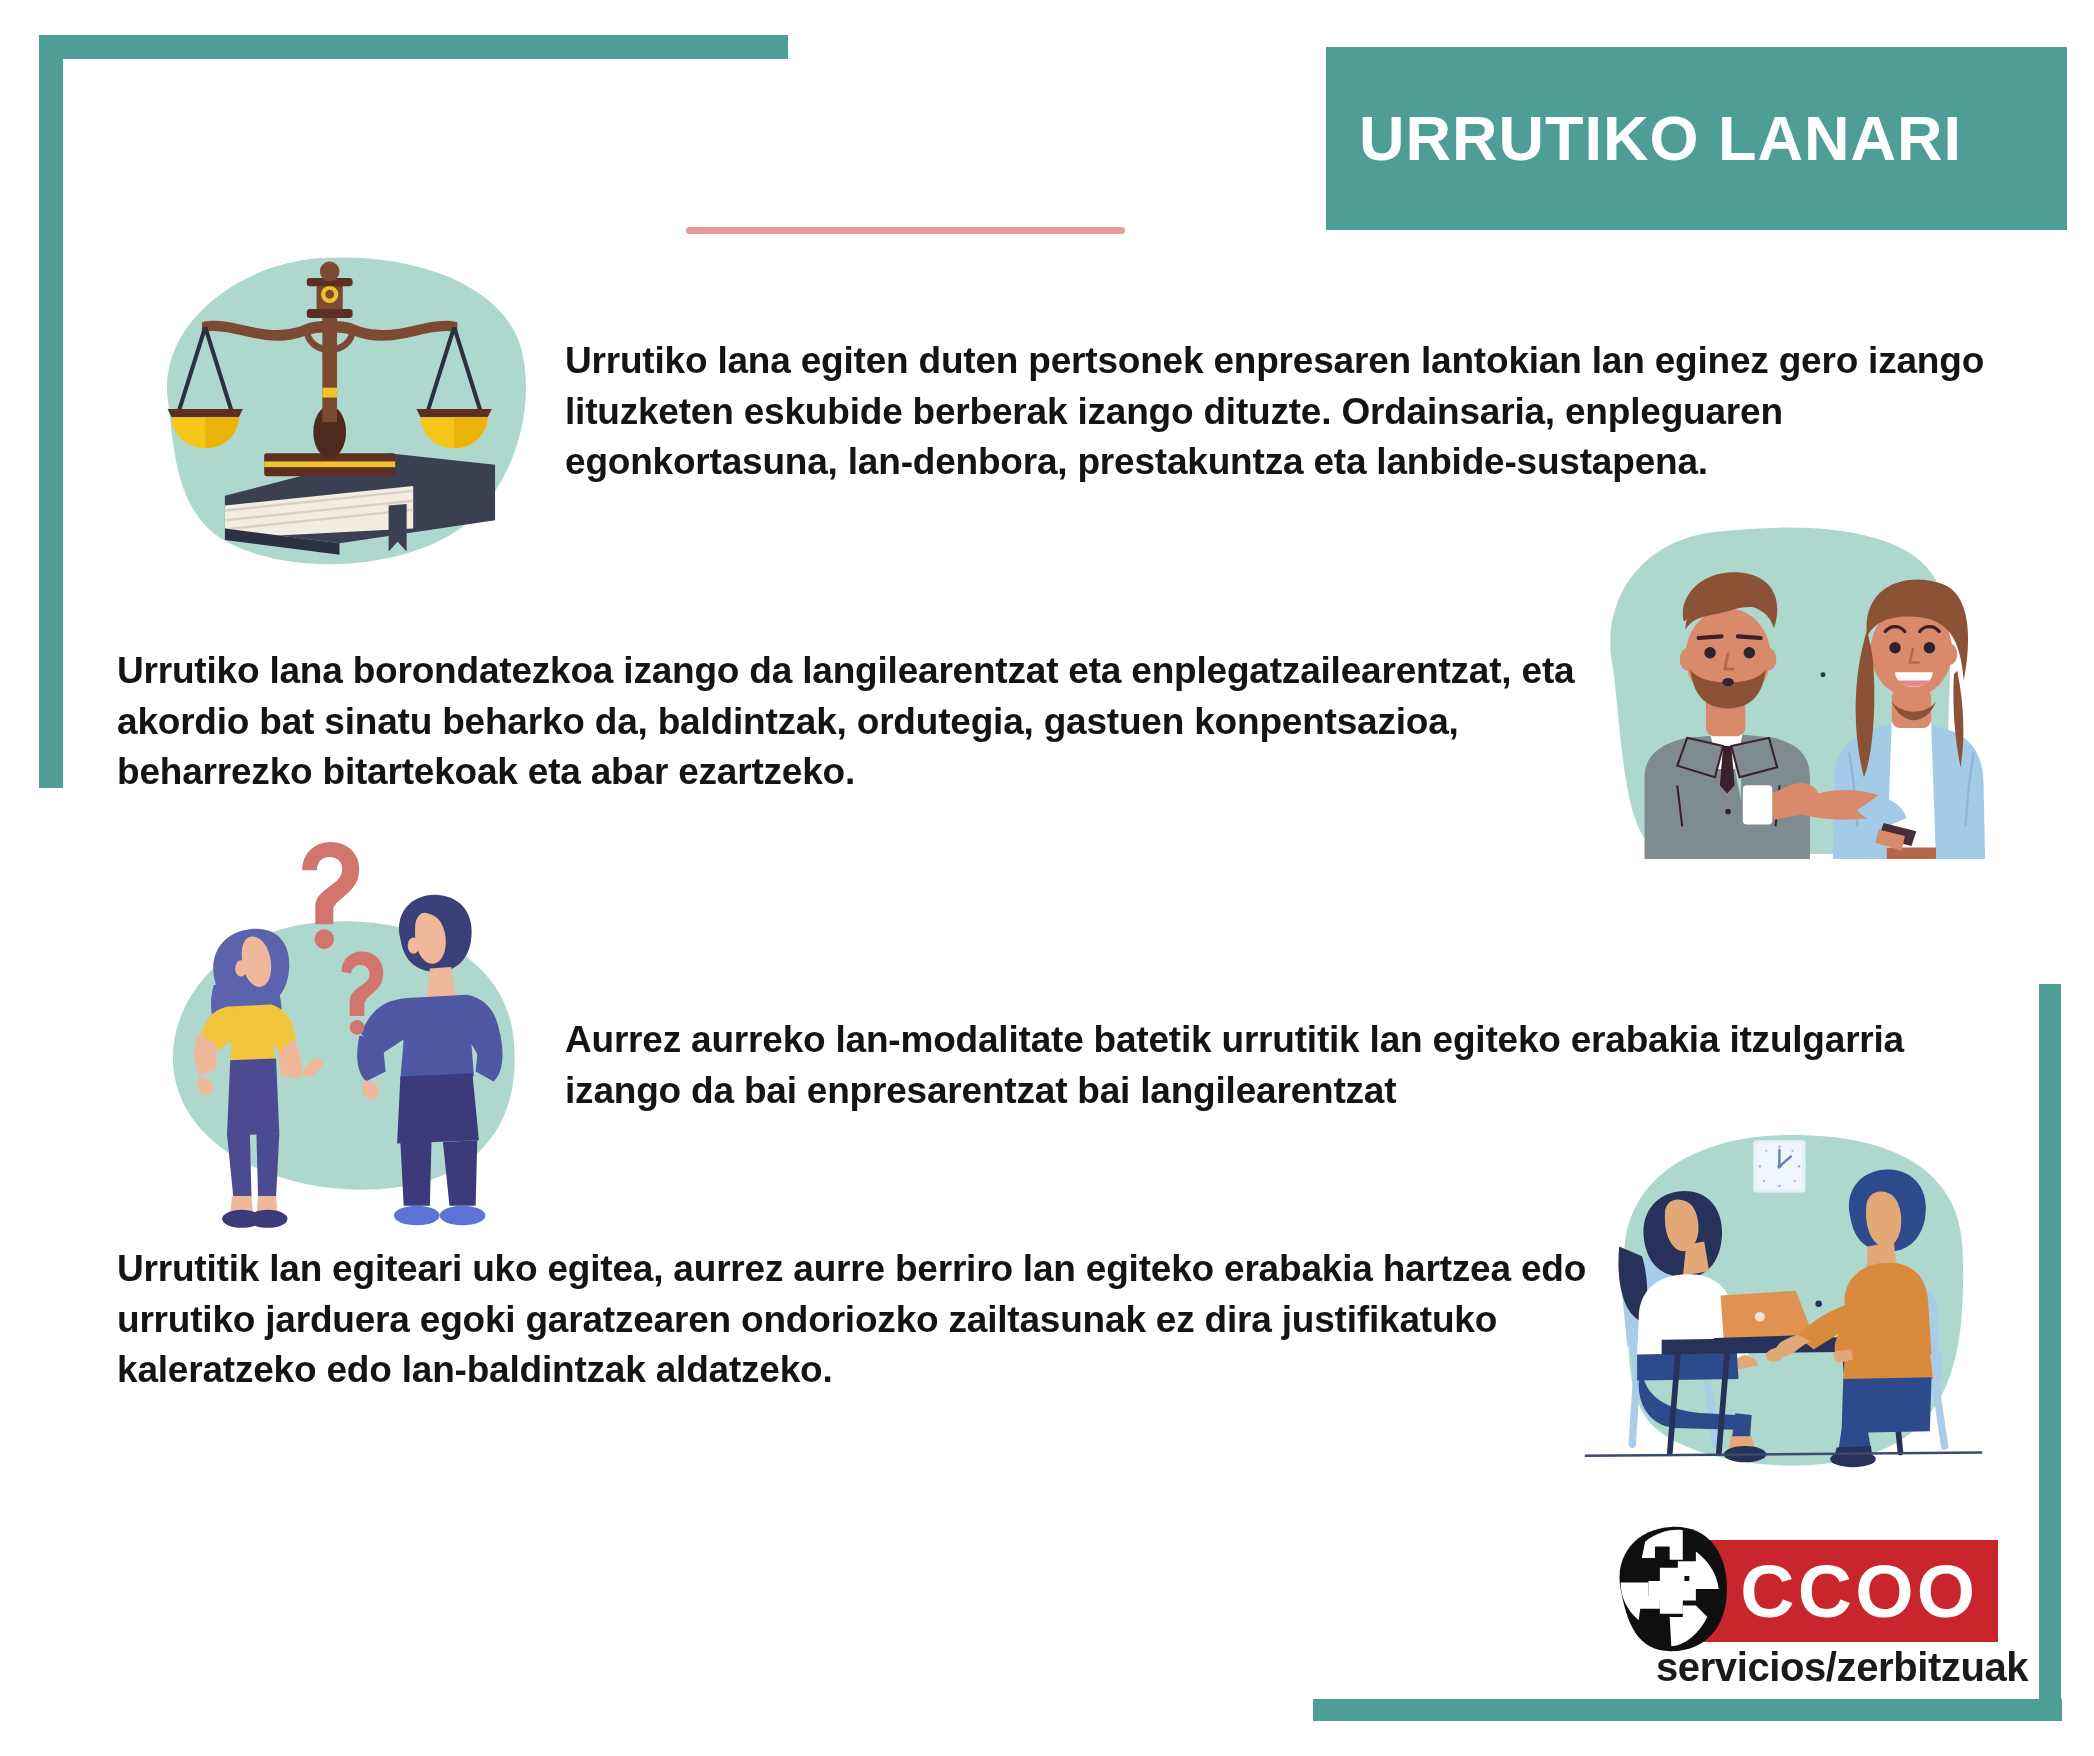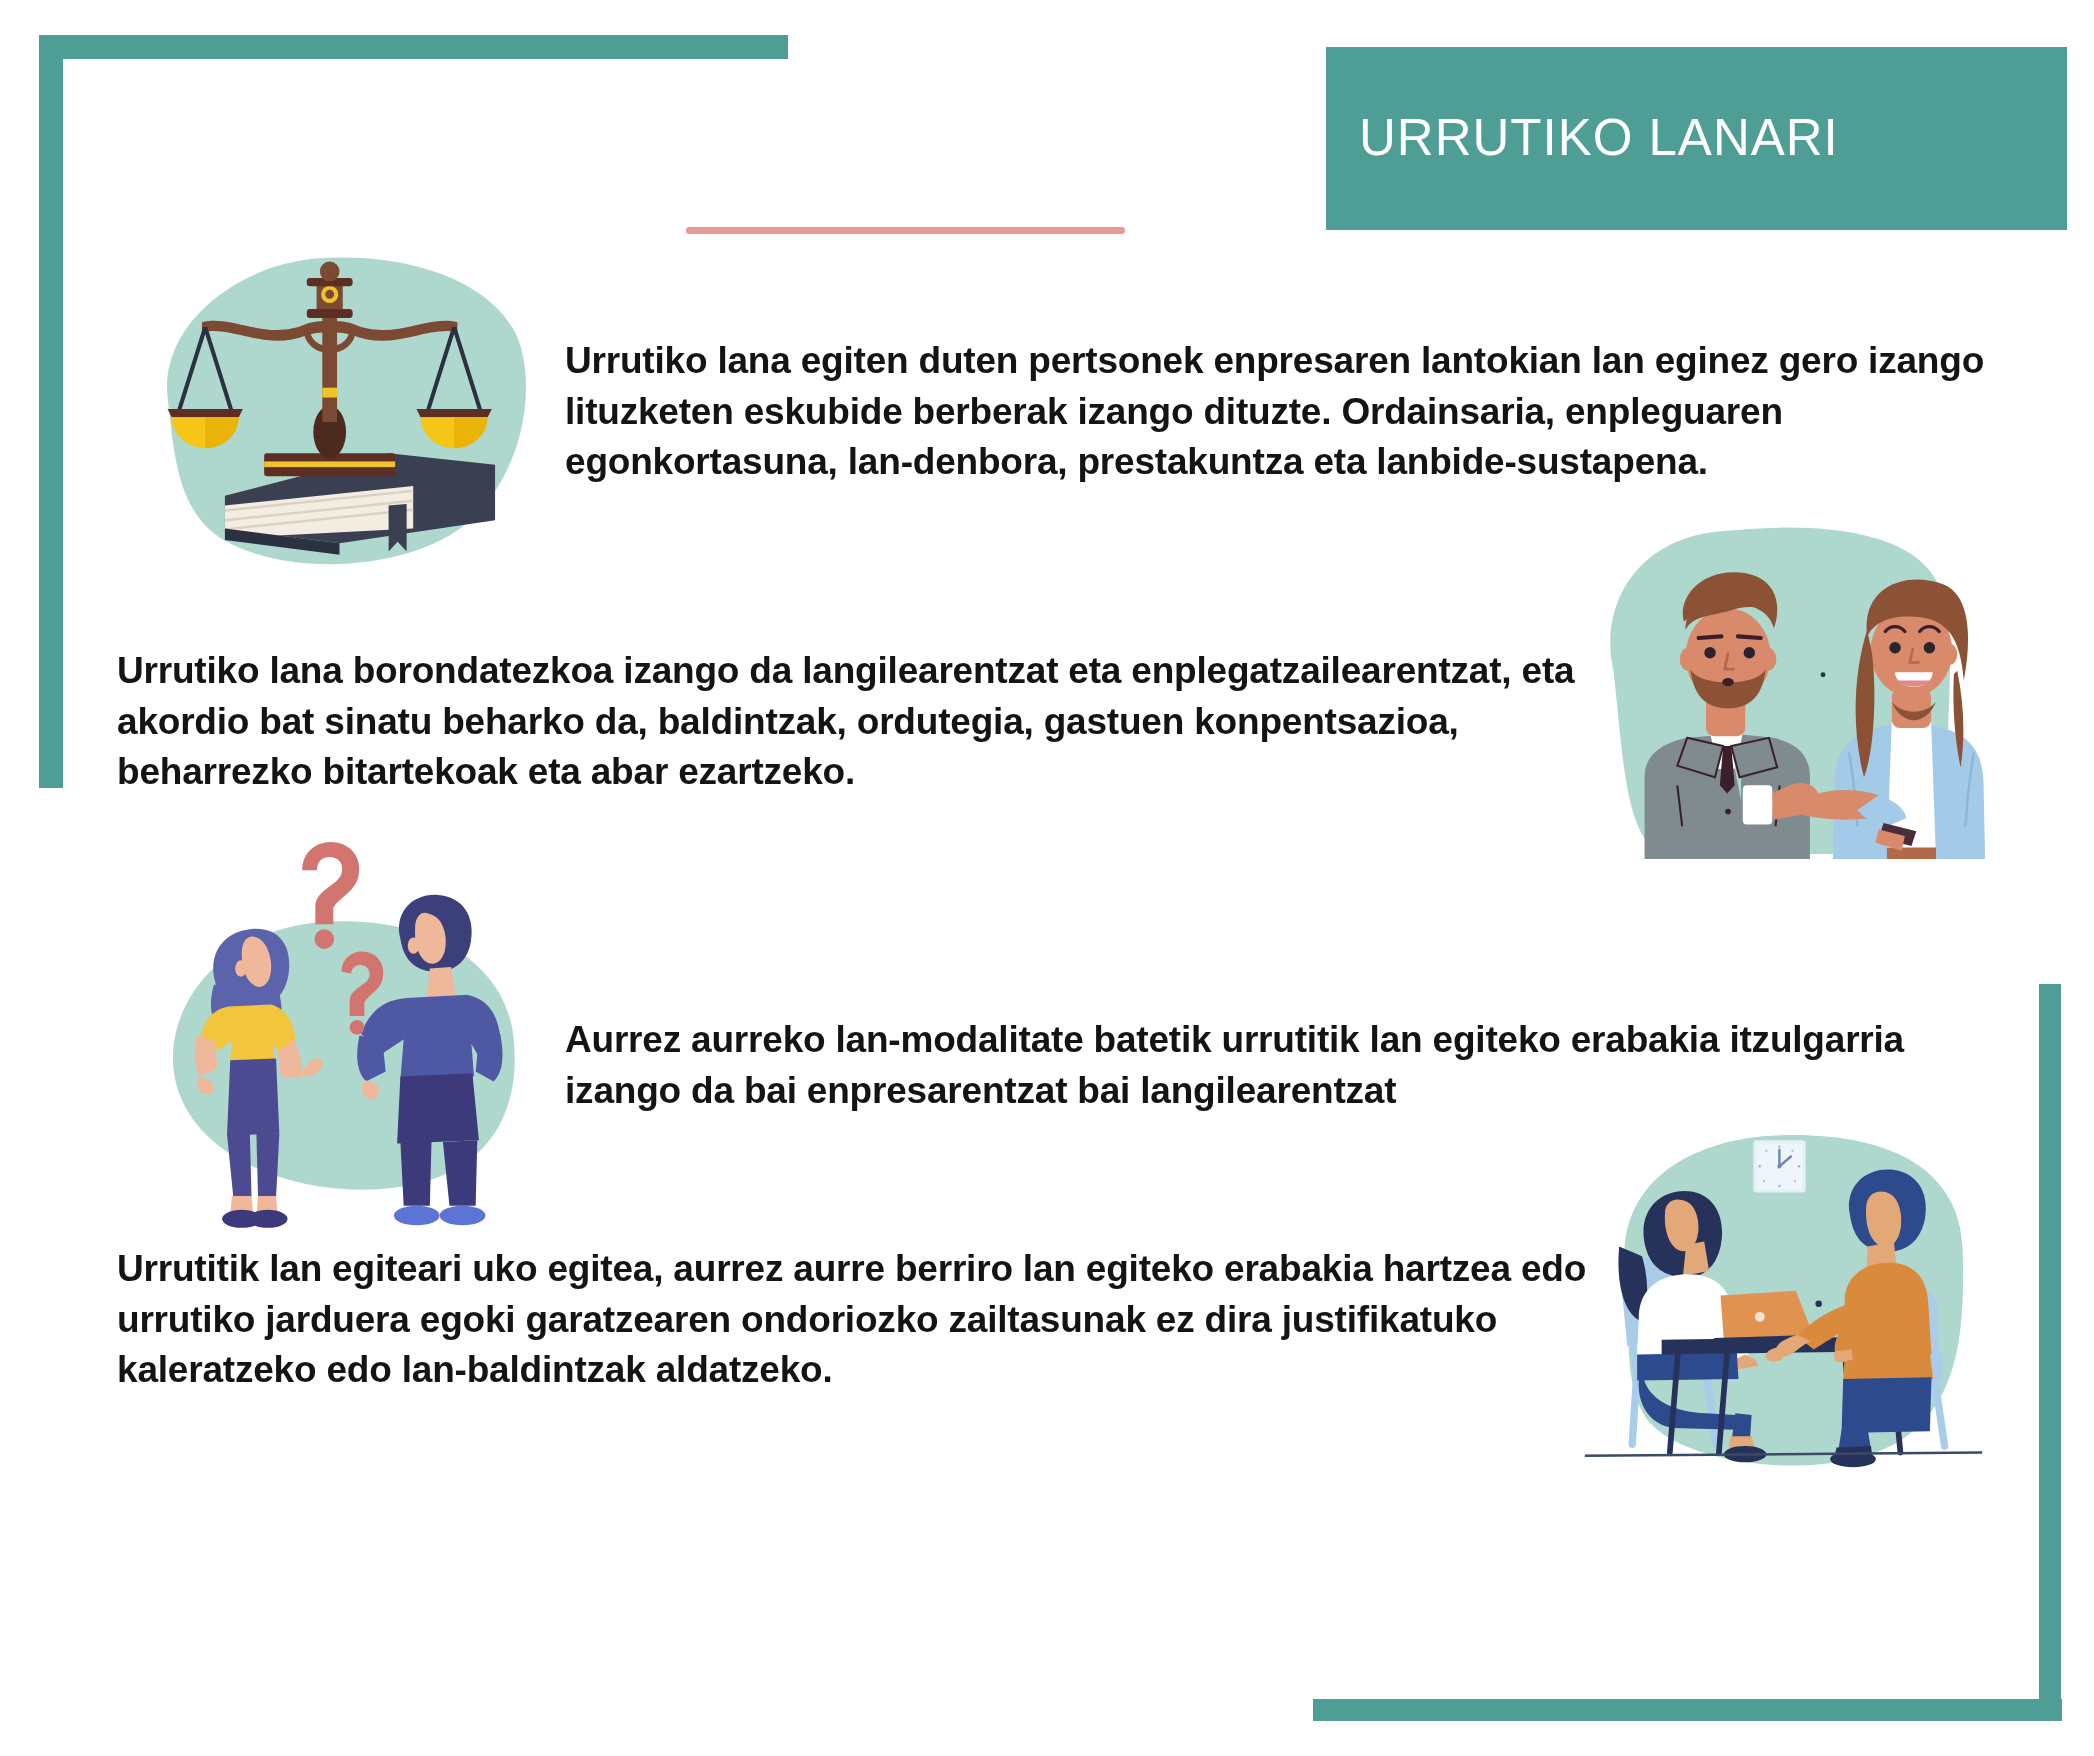--- a/index.html
+++ b/index.html
@@ -31,22 +31,22 @@
 
   
   .badge{
     position:absolute;left:1326px;top:47px;width:741px;height:183px;
     background:#4f9e96;
     display:flex;flex-direction:column;justify-content:center;
     padding-left:33px;box-sizing:border-box;
   }
   .badge-line{
     color:#ffffff;
-    font-size:51px;
-    font-weight:normal;
+    font-size:63px;
+    font-weight:bold;
     letter-spacing:1px;
     line-height:1.22;
     white-space:nowrap;
   }
 
   
   .page-title{
     position:absolute;left:97px;top:105px;
     color:#4f9e96;
     font-size:61px;
@@ -342,15 +342,28 @@
       <path d="M328,330 L436,328 L434,394 L326,396 Z" fill="#2c4a8c"></path>
       <path d="M326,392 L358,392 L362,416 L322,418 Z" fill="#2c4a8c"></path>
       <path d="M320,414 L362,412 L364,428 L316,430 Z" fill="#27325a"></path>
       <ellipse cx="340" cy="428" rx="28" ry="10" fill="#27325a"></ellipse>
 
       <path d="M12,424 L498,420" stroke="#3a4a68" stroke-width="3" fill="none"></path>
       <circle cx="298" cy="238" r="4" fill="#27325a"></circle>
     </svg>
   </div>
 
+  <div class="logo">
+    <div class="logo-red"></div>
+    <div class="logo-ccoo">CCOO</div>
+    <svg class="logo-emblem" viewBox="0 0 150 165">
+      <path d="M14,82 C6,40 34,8 76,6 C120,4 144,36 144,82 C144,128 118,158 76,158 C34,158 22,124 14,82 Z" fill="#0f0f0f"></path>
+      <path d="M44,24 C56,14 74,8 90,10 L90,46 L74,46 L74,30 L56,30 L56,44 L40,44 Z" fill="#ffffff"></path>
+      <path d="M106,36 C122,48 132,64 134,82 L98,82 L98,66 L84,66 L84,48 L106,48 Z" fill="#ffffff"></path>
+      <path d="M120,116 C110,136 94,150 76,152 L74,116 L90,116 L90,102 L106,102 Z" fill="#ffffff"></path>
+      <path d="M36,120 C22,108 14,92 14,74 L48,74 L48,90 L62,90 L62,106 L38,106 Z" fill="#ffffff"></path>
+      <path d="M62,56 L92,56 L92,72 L106,72 L106,96 L90,96 L90,112 L62,112 L62,96 L48,96 L48,72 L62,72 Z" fill="#ffffff"></path>
+    </svg>
+    <div class="logo-tag">servicios/zerbitzuak</div>
+  </div>
 
 </div>
 
 
 </body></html>

